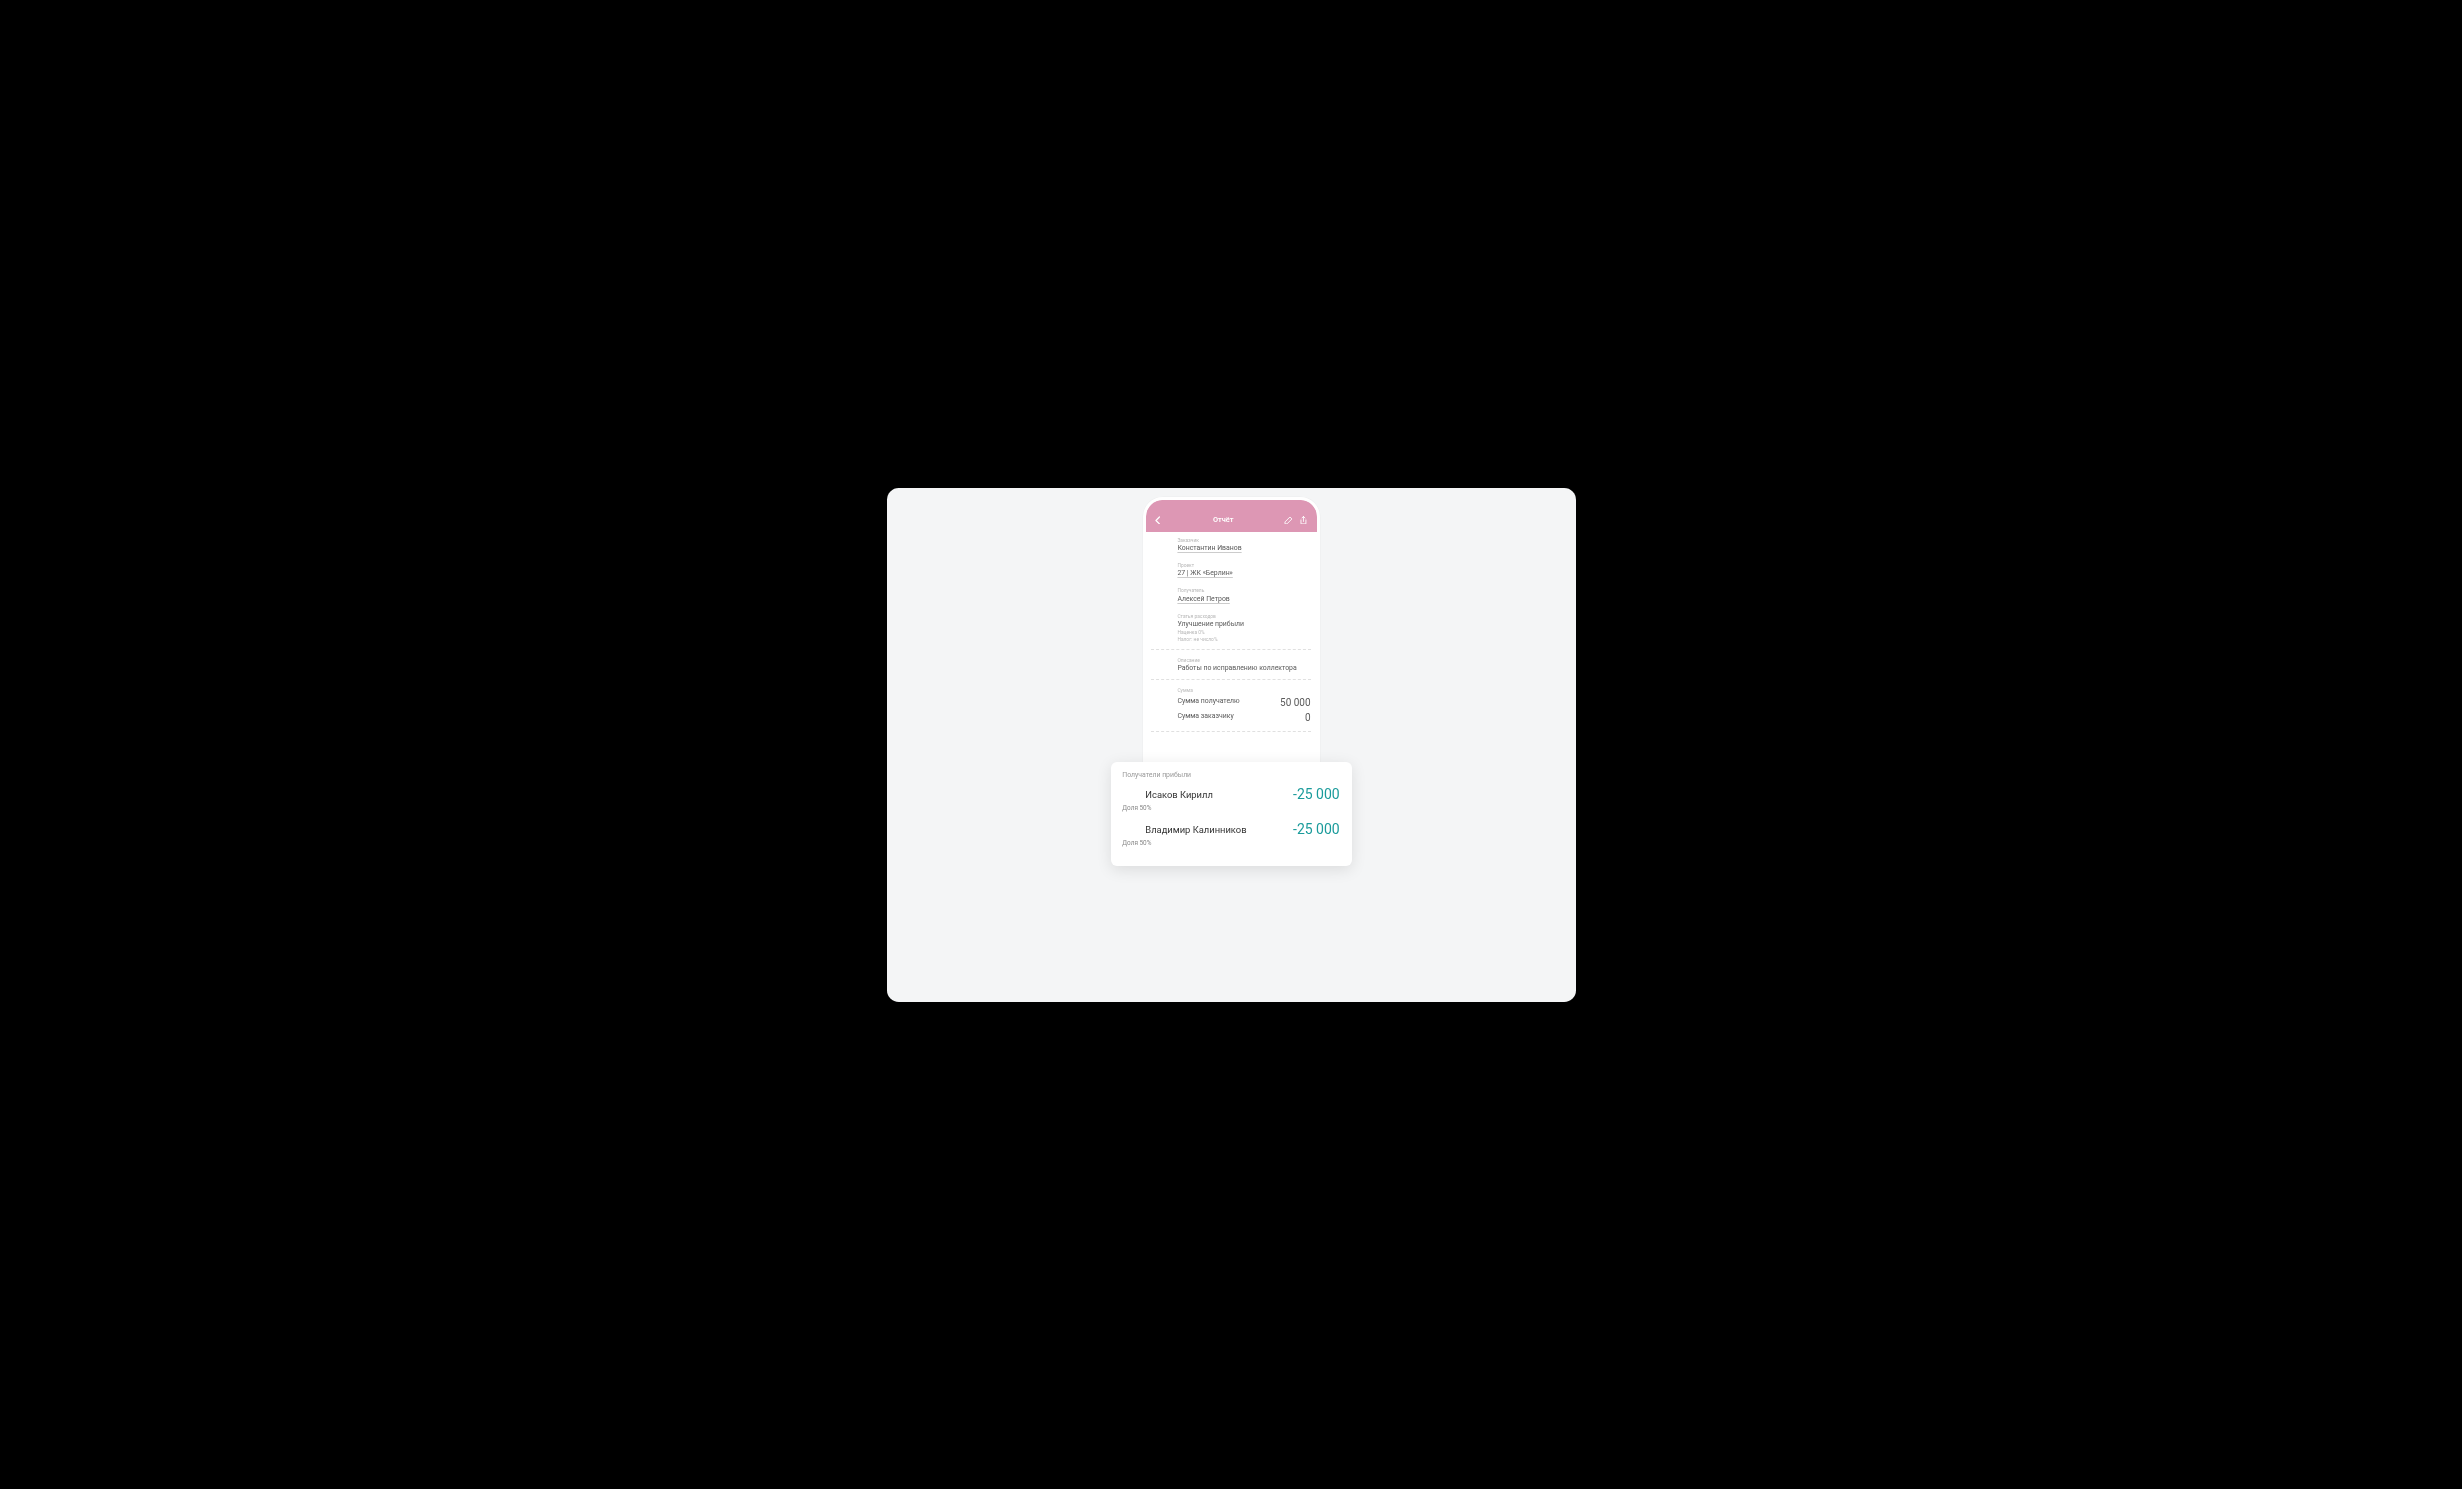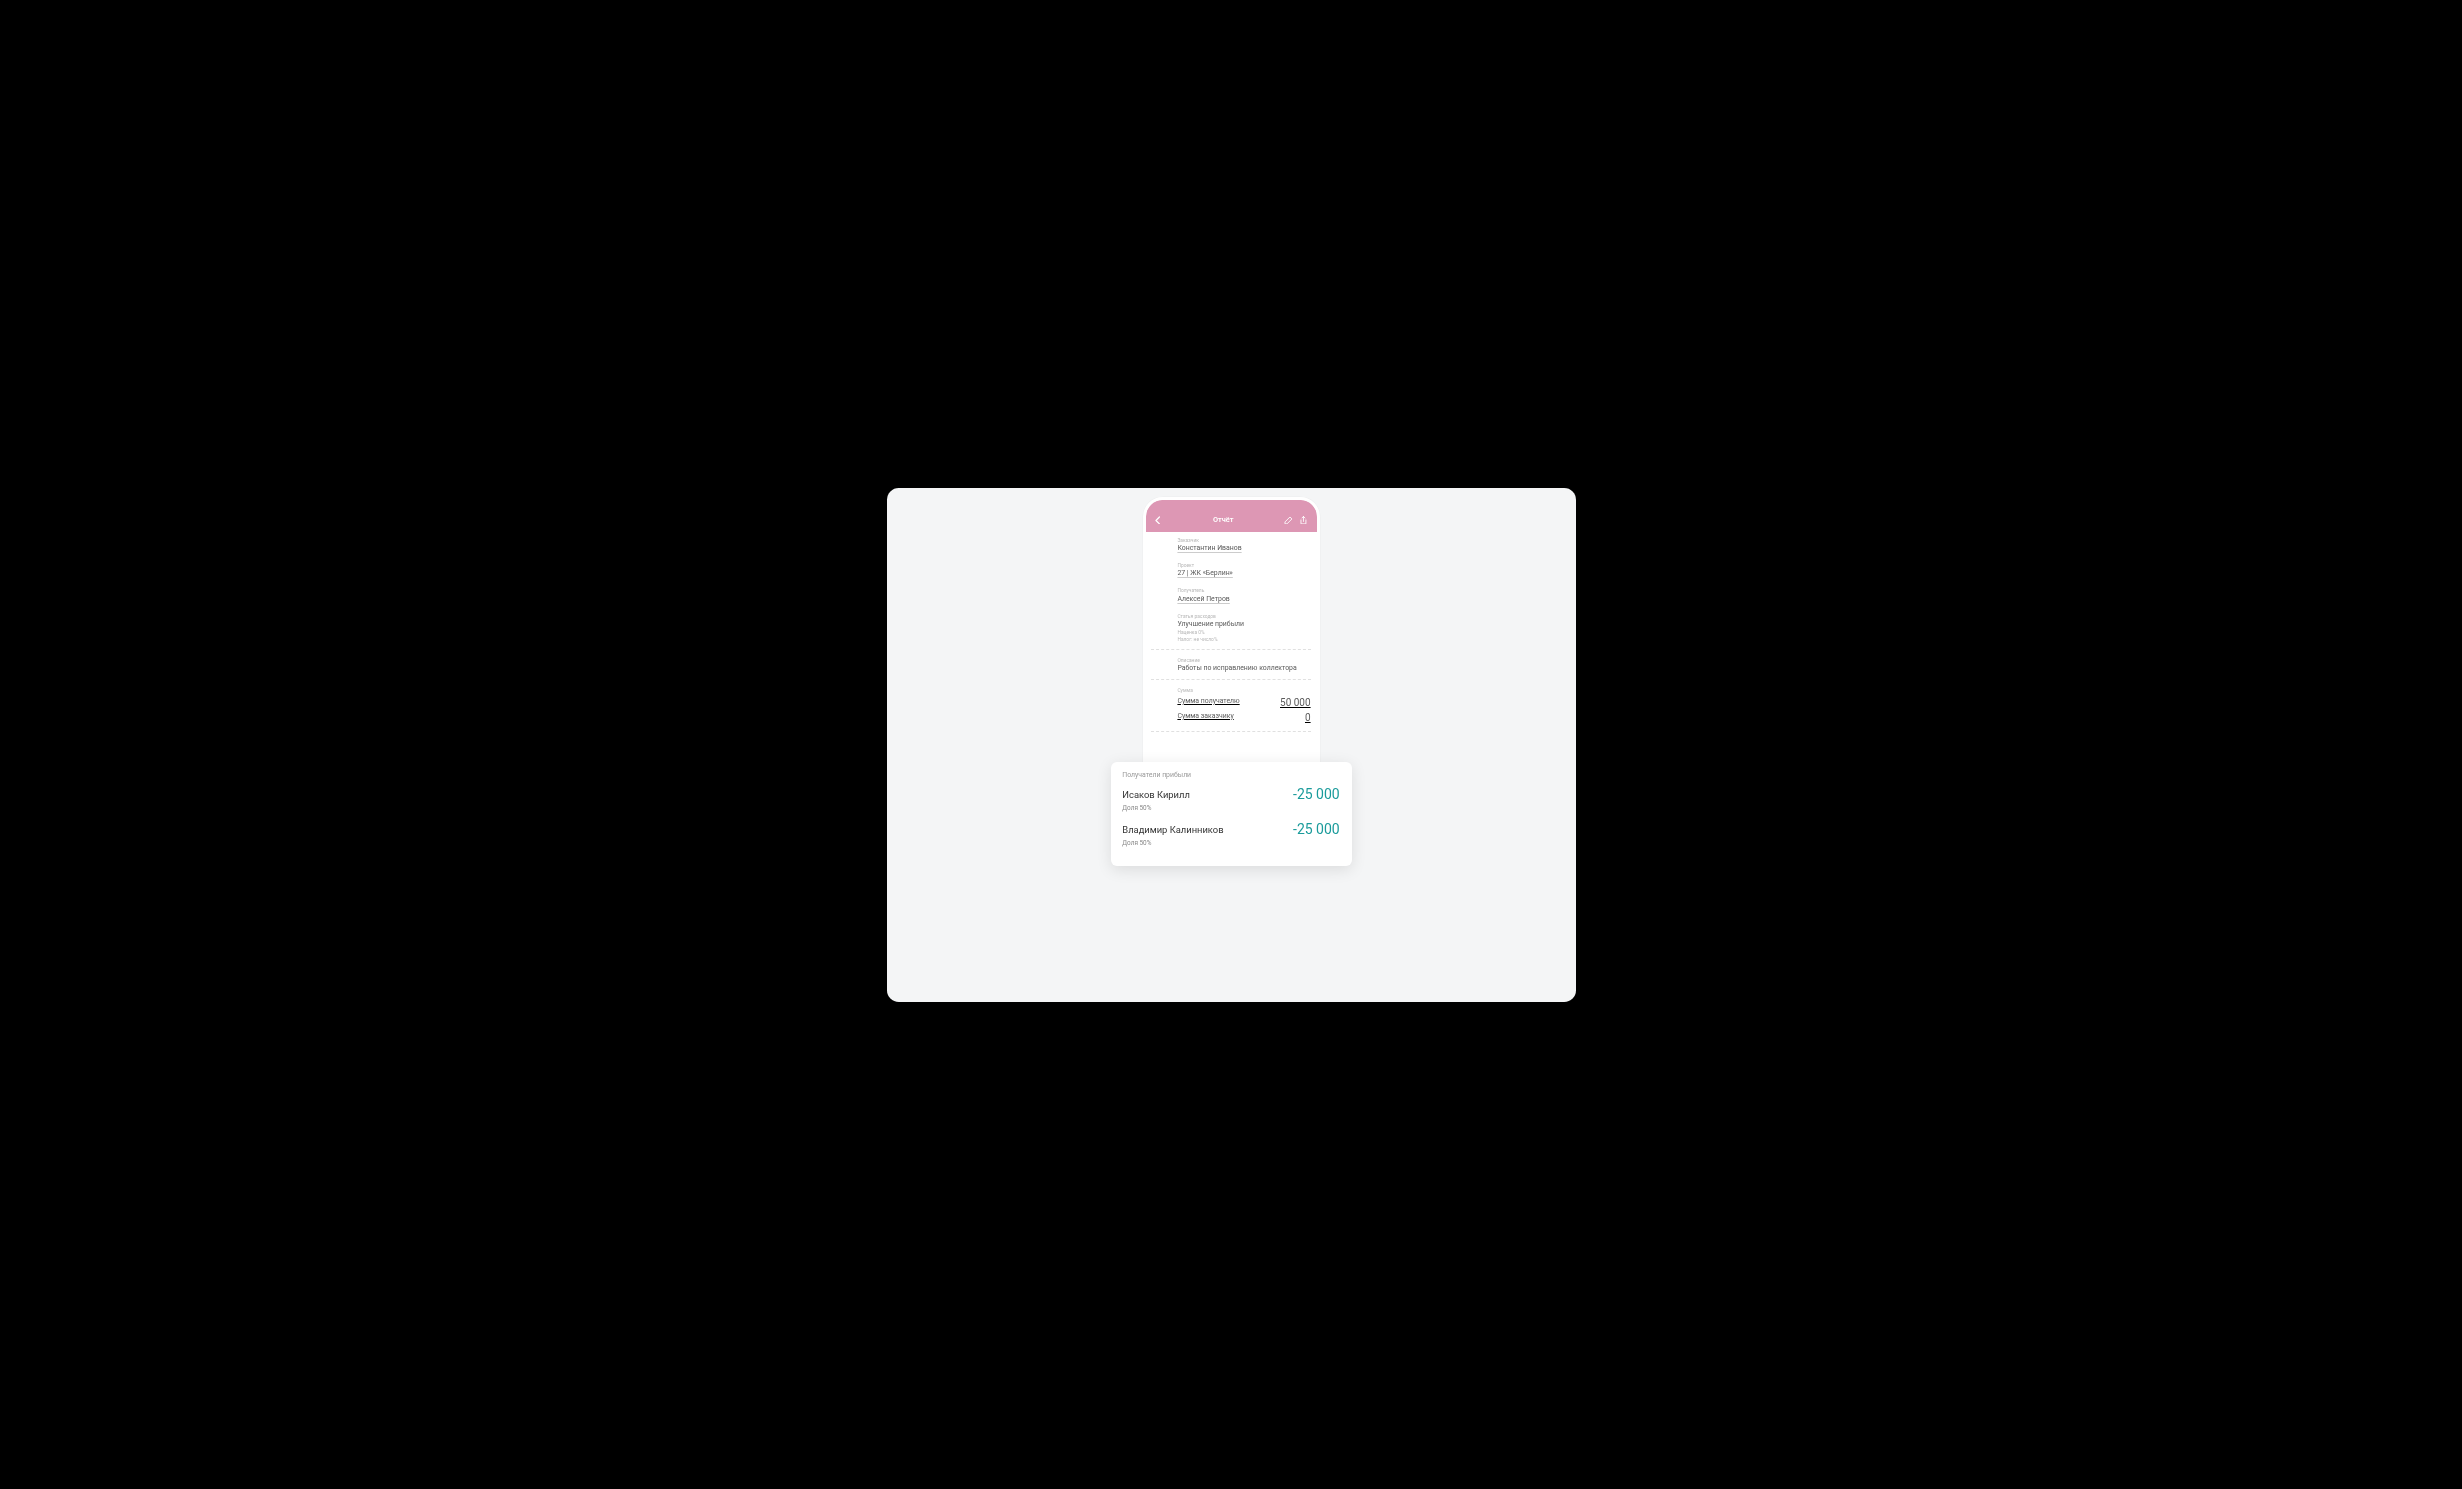--- a/index.html
+++ b/index.html
@@ -107,21 +107,20 @@
     .dashed-divider {
       border: none;
       border-top: 0.5px dashed #e0e0e0;
       margin: 2px 0;
     }
     
     .amount-row {
       display: flex;
       justify-content: space-between;
       padding: 2px 0;
-      text-decoration: underline;
     }
     
     .amount-label {
       font-size: 6.9px;
       color: #5a5a5a;
     }
     
     .amount-value {
       font-size: 10px;
       color: #5a5a5a;
@@ -184,20 +183,21 @@
     
     .recipient-header {
       display: flex;
       justify-content: space-between;
       align-items: center;
     }
     
     .recipient-name {
       font-size: 9.4px;
       color: #333;
+      margin-left: 23px;
     }
     
     .recipient-amount {
       font-size: 14px;
       color: #1a9b9b;
     }
     
     .recipient-share {
       font-size: 6.4px;
       color: #888;

